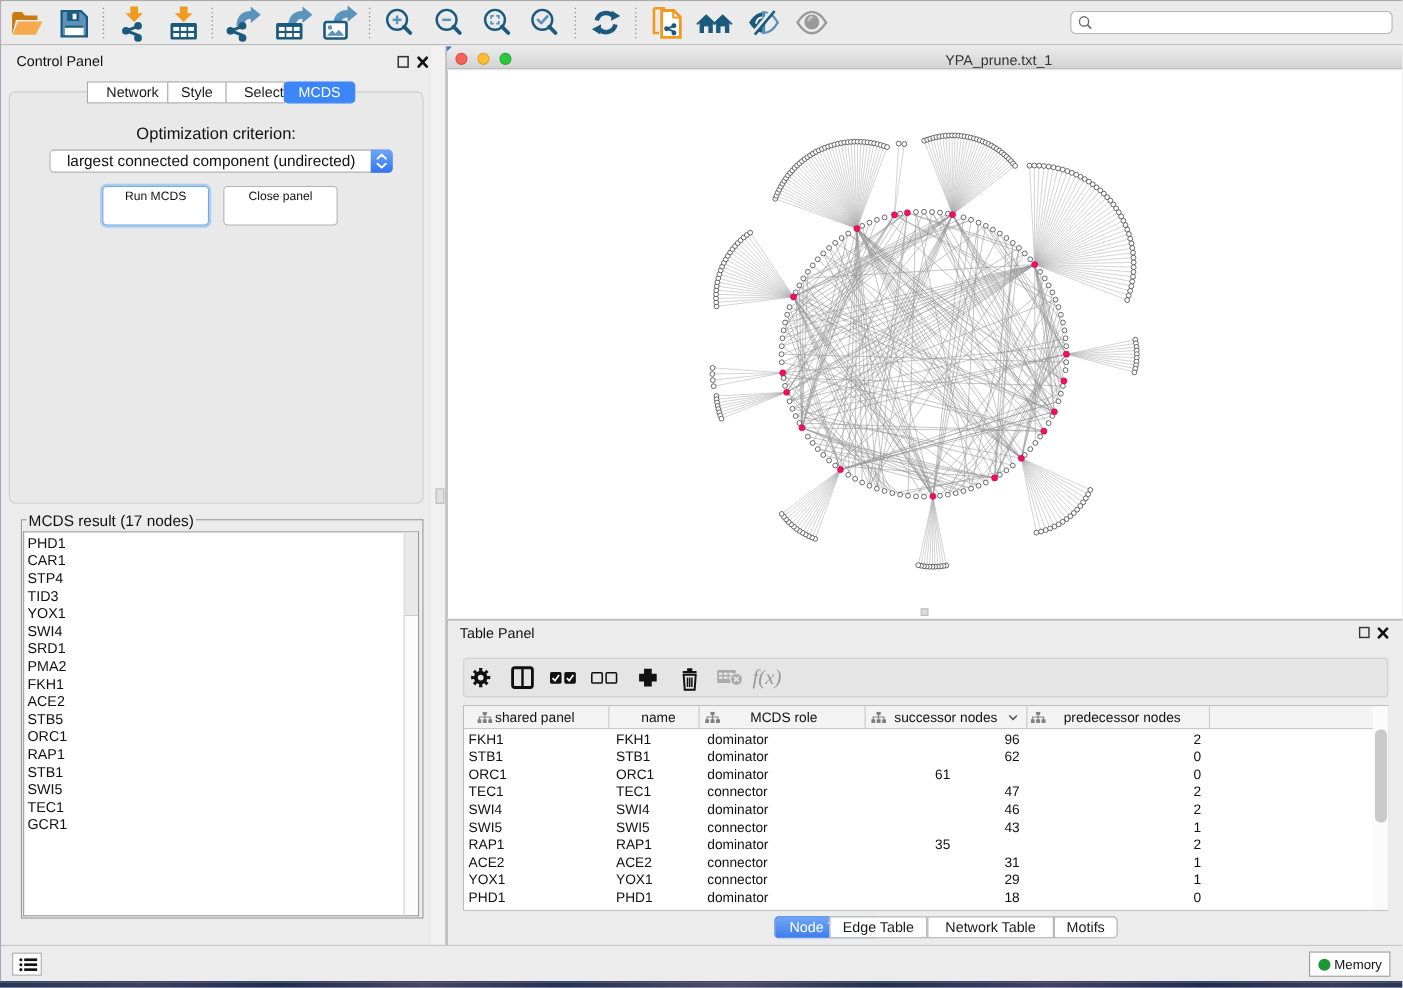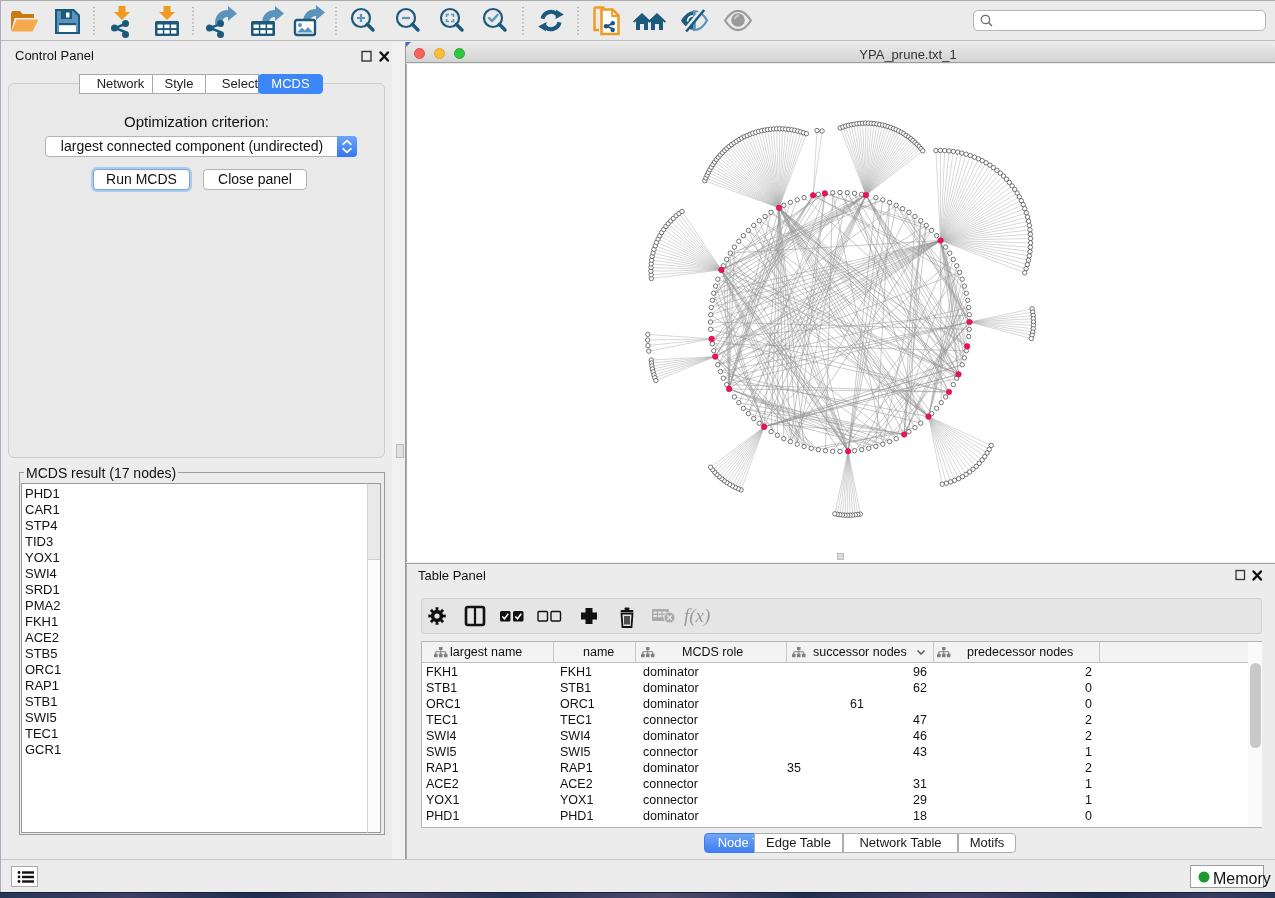--- a/index.html
+++ b/index.html
@@ -16,21 +16,21 @@
 
 
 #cp-title { left:15px; top:48px; font-size:13px; color:#111; }
 #cp-tabs { left:79px; top:74px; height:20px; }
 .tab { position:absolute; top:0; height:20px; background:#fff; border:1px solid #a9a9a9; font-size:13px; color:#1a1a1a; text-align:center; line-height:18px; }
 .tab.sel { background:#3c86f8; color:#fff; border:1px solid #3c86f8; border-radius:4px; }
 #cp-panel { left:8px; top:83px; width:377px; height:375px; background:#e9e9e9; border:1px solid #cdcdcd; border-radius:6px; }
 #opt-label { left:0px; top:113px; width:393px; text-align:center; font-size:15px; color:#111; }
 #dropdown { left:45px; top:136px; width:312px; height:21px; background:#fff; border:1px solid #b3b3b3; border-radius:4px; font-size:14px; color:#111; text-align:center; line-height:19px; padding-right:18px; }
 #dd-step { left:337px; top:136px; width:20px; height:21px; background:linear-gradient(#6ca6f9,#3376ee); border-radius:0 4px 4px 0; }
-.btn { position:absolute; height:21px; background:#fff; border:1px solid #b3b3b3; border-radius:4px; font-size:14px; color:#111; text-align:center; line-height:19px; }
+.btn { position:absolute; height:36px; background:#fff; border:1px solid #b3b3b3; border-radius:4px; font-size:11px; color:#111; text-align:center; line-height:19px; }
 #btn-run { left:93px; top:169px; width:97px; box-shadow:0 0 0 2px #a9cdf2; border-color:#7aa7d9; }
 #btn-close { left:203px; top:169px; width:104px; }
 #mcds-group { left:19px; top:472px; width:366px; height:363px; border:1px solid #9a9a9a; }
 #mcds-label { left:24px; top:465px; font-size:14px; color:#111; background:#ececec; padding:0 2px; }
 #mcds-list { left:21px; top:483px; width:346px; height:350px; background:#fff; border:1px solid #9a9a9a; border-right:none; font-size:13px; color:#111; padding:2px 0 0 3px; line-height:16px; }
 #mcds-scroll { left:367px; top:483px; width:14px; height:350px; background:#fcfcfc; border:1px solid #9a9a9a; border-left:1px solid #d5d5d5; }
 #mcds-thumb { left:368px; top:484px; width:12px; height:76px; background:#e9e9e9; border-bottom:1px solid #cfcfcf; }
 
 
 #vdiv { left:392px; top:42px; width:14px; height:817px; background:#f1f1f1; }
@@ -1071,21 +1071,21 @@
     </svg>
 <svg style="position:absolute;left:515px;top:5px" width="13.5" height="11" viewBox="0 0 15 12.2">
       <g fill="#808080">
         <rect x="5.5" y="0" width="4" height="3.4" rx="0.5"></rect>
         <rect x="0" y="7.6" width="4" height="3.8" rx="0.5"></rect>
         <rect x="5.5" y="7.6" width="4" height="3.8" rx="0.5"></rect>
         <rect x="11" y="7.6" width="4" height="3.8" rx="0.5"></rect>
         <path d="M2 8 L2 5.3 L13 5.3 L13 8 M7.5 3 L7.5 8" stroke="#808080" stroke-width="1.1" fill="none"></path>
       </g>
     </svg>
-<div class="hlabel" style="left:28px;">largest name</div>
+<div class="hlabel" style="left:28px;">shared panel</div>
 <div class="hlabel" style="left:161px;">name</div>
 <div class="hlabel" style="left:260px;">MCDS role</div>
 <div class="hlabel" style="left:391px;">successor nodes</div>
 <div class="hlabel" style="left:545px;">predecessor nodes</div>
 <svg style="position:absolute;left:494px;top:7px" width="10" height="7" viewBox="0 0 10 7">
       <path d="M1.5 1.5 L5 5 L8.5 1.5" stroke="#555" stroke-width="1.4" fill="none"></path>
     </svg>
   </div>
 <div id="tp-rows" class="abs" style="left:422px;top:663px;width:826px;height:164px;background:#fff;">
     <div class="rowtxt" style="left:4px; top:2px;">FKH1</div>
@@ -1114,21 +1114,21 @@
 <div class="rowtxt" style="left:365px; top:66px; width:140px; text-align:right;">46</div>
 <div class="rowtxt" style="left:512px; top:66px; width:158px; text-align:right;">2</div>
 <div class="rowtxt" style="left:4px; top:82px;">SWI5</div>
 <div class="rowtxt" style="left:138px; top:82px;">SWI5</div>
 <div class="rowtxt" style="left:221px; top:82px;">connector</div>
 <div class="rowtxt" style="left:365px; top:82px; width:140px; text-align:right;">43</div>
 <div class="rowtxt" style="left:512px; top:82px; width:158px; text-align:right;">1</div>
 <div class="rowtxt" style="left:4px; top:98px;">RAP1</div>
 <div class="rowtxt" style="left:138px; top:98px;">RAP1</div>
 <div class="rowtxt" style="left:221px; top:98px;">dominator</div>
-<div class="rowtxt" style="left:365px; top:98px; width:140px; text-align:left;">35</div>
+<div class="rowtxt" style="left:365px; top:98px; width:140px; text-align:center;">35</div>
 <div class="rowtxt" style="left:512px; top:98px; width:158px; text-align:right;">2</div>
 <div class="rowtxt" style="left:4px; top:114px;">ACE2</div>
 <div class="rowtxt" style="left:138px; top:114px;">ACE2</div>
 <div class="rowtxt" style="left:221px; top:114px;">connector</div>
 <div class="rowtxt" style="left:365px; top:114px; width:140px; text-align:right;">31</div>
 <div class="rowtxt" style="left:512px; top:114px; width:158px; text-align:right;">1</div>
 <div class="rowtxt" style="left:4px; top:130px;">YOX1</div>
 <div class="rowtxt" style="left:138px; top:130px;">YOX1</div>
 <div class="rowtxt" style="left:221px; top:130px;">connector</div>
 <div class="rowtxt" style="left:365px; top:130px; width:140px; text-align:right;">29</div>
@@ -1158,16 +1158,16 @@
         <rect x="5" y="1.3" width="12" height="2.4"></rect>
         <rect x="5" y="5.8" width="12" height="2.4"></rect>
         <rect x="5" y="10.3" width="12" height="2.4"></rect>
       </g>
     </svg>
   </div>
 <div id="membtn" class="abs">
     <svg style="position:absolute;left:7px;top:5px" width="12" height="12" viewBox="0 0 12 12">
       <circle cx="6" cy="6" r="5.5" fill="#1d9734"></circle>
     </svg>
-    <div style="position:absolute;left:22px;top:4px;font-size:16px;">Memory</div>
+    <div style="position:absolute;left:22px;top:4px;font-size:12px;">Memory</div>
   </div>
 <div id="wallpaper" class="abs"></div>
 <div id="leftedge" class="abs"></div>
 
 </body></html>

